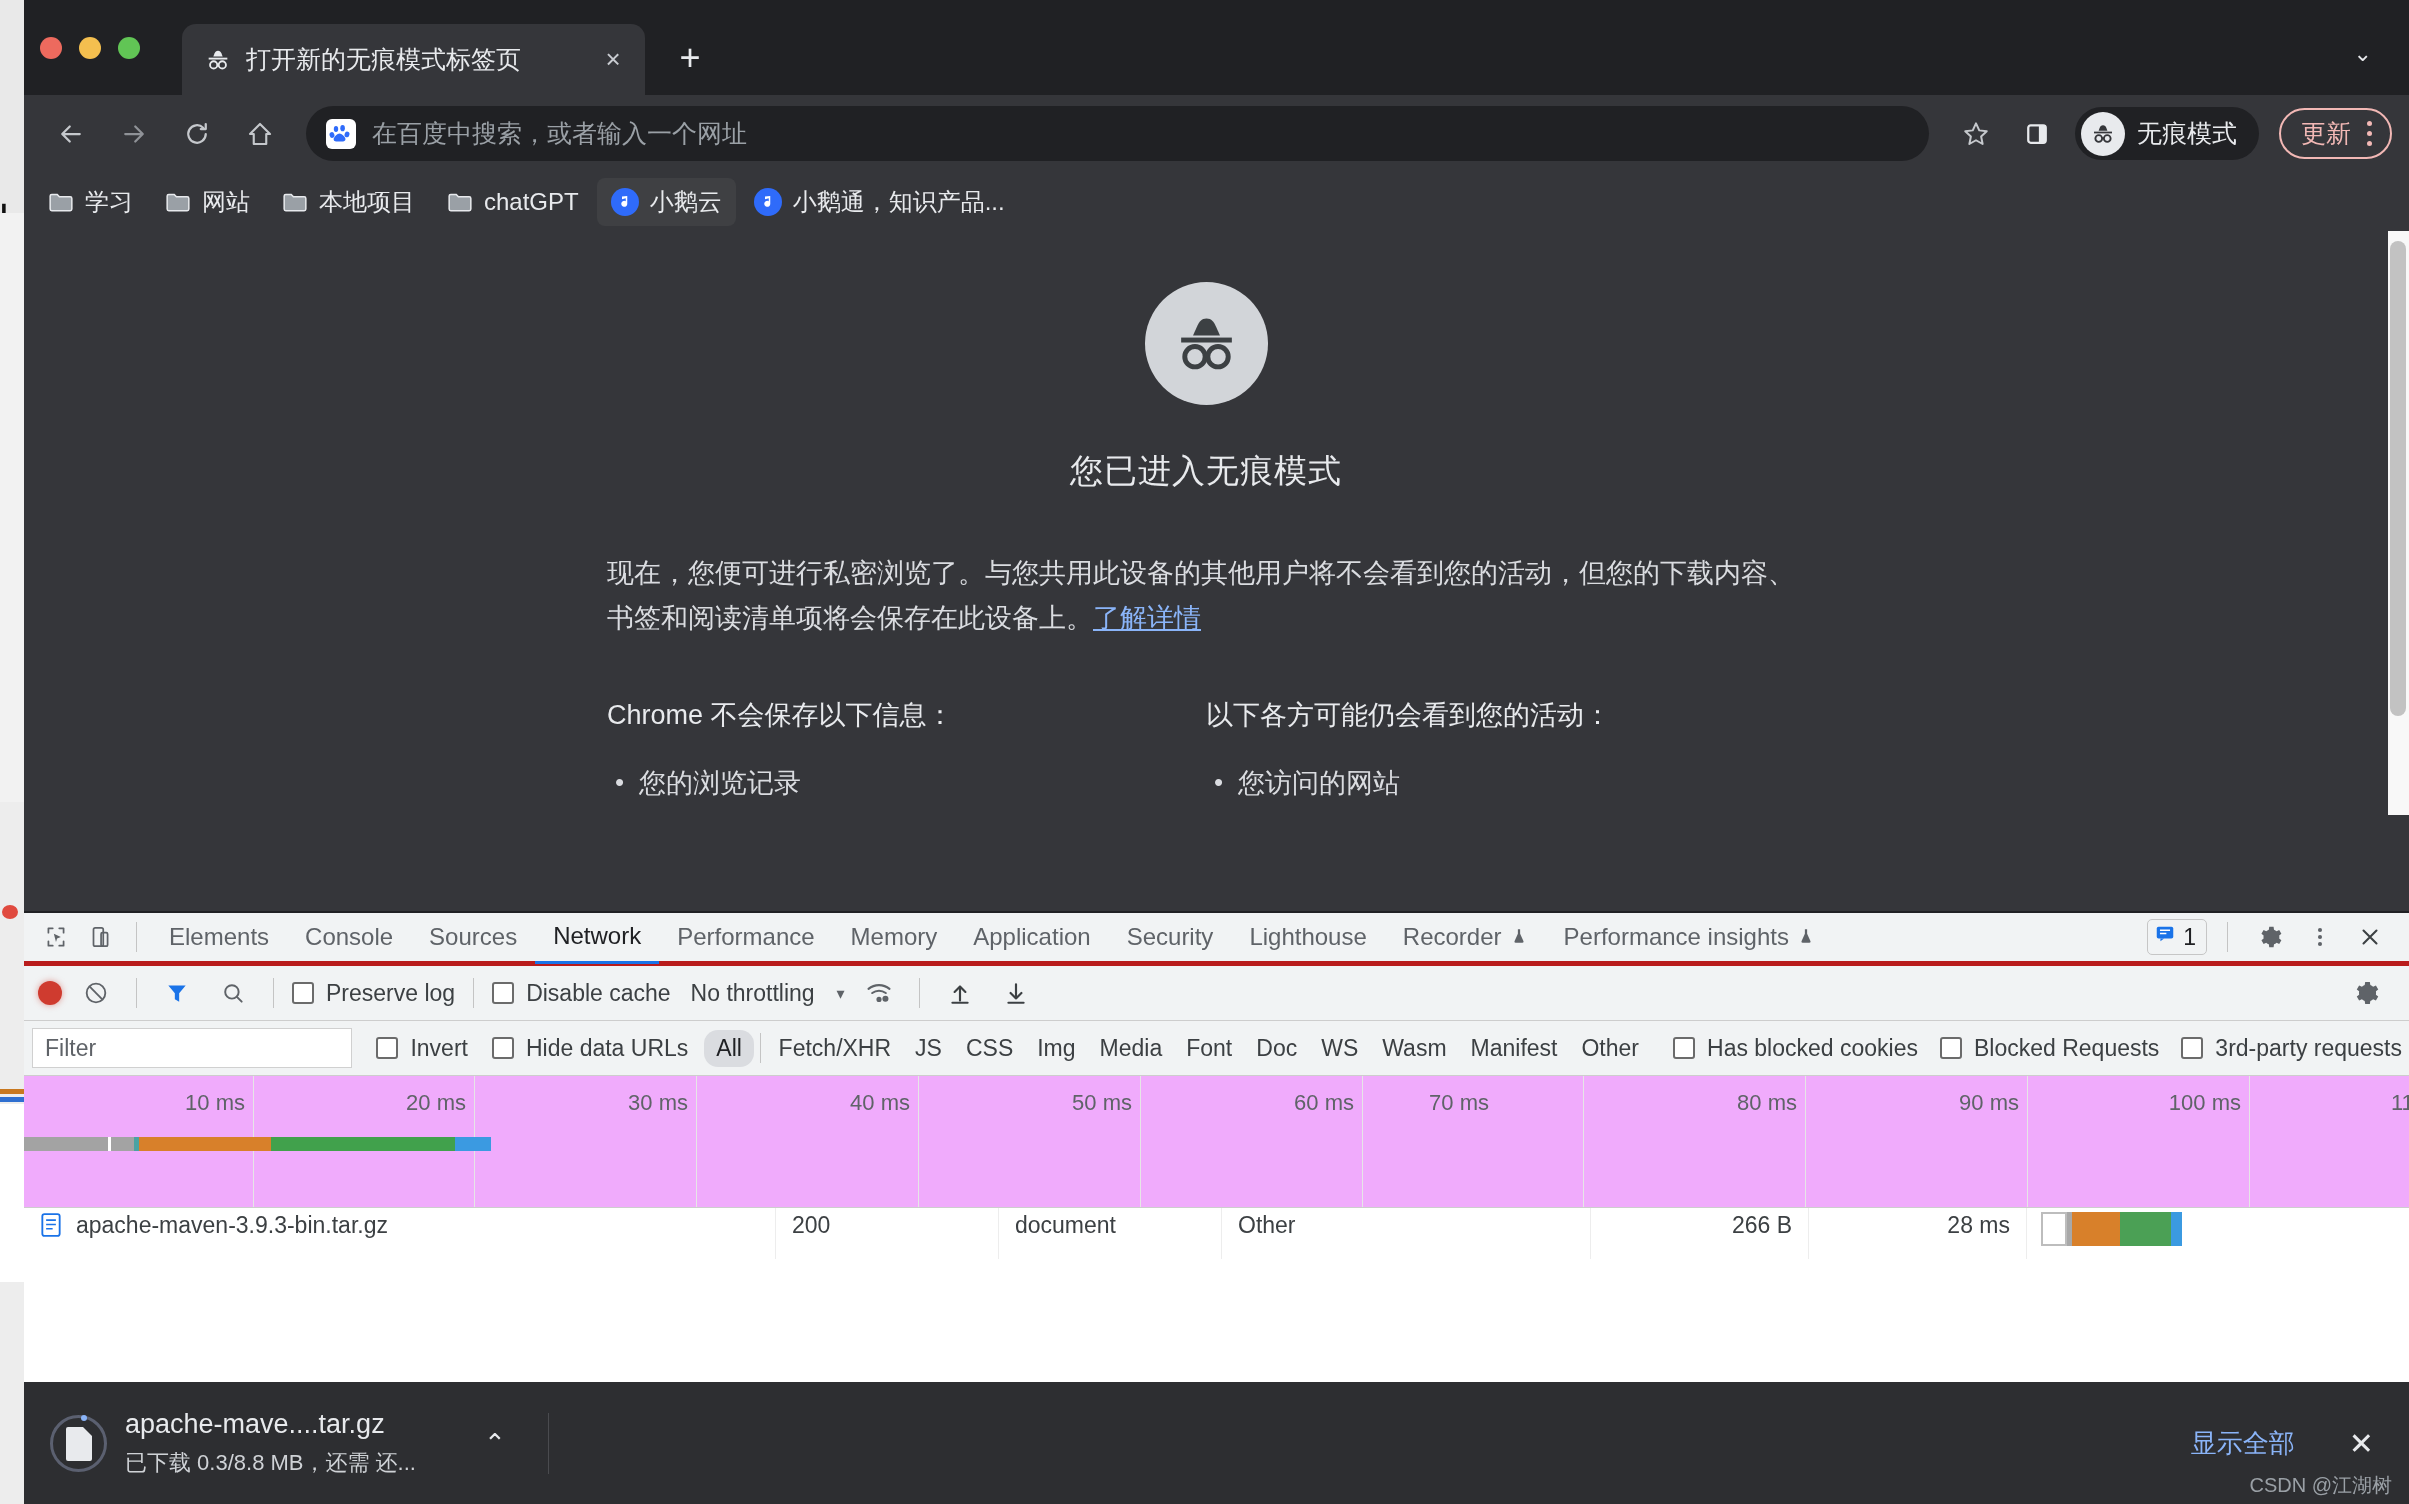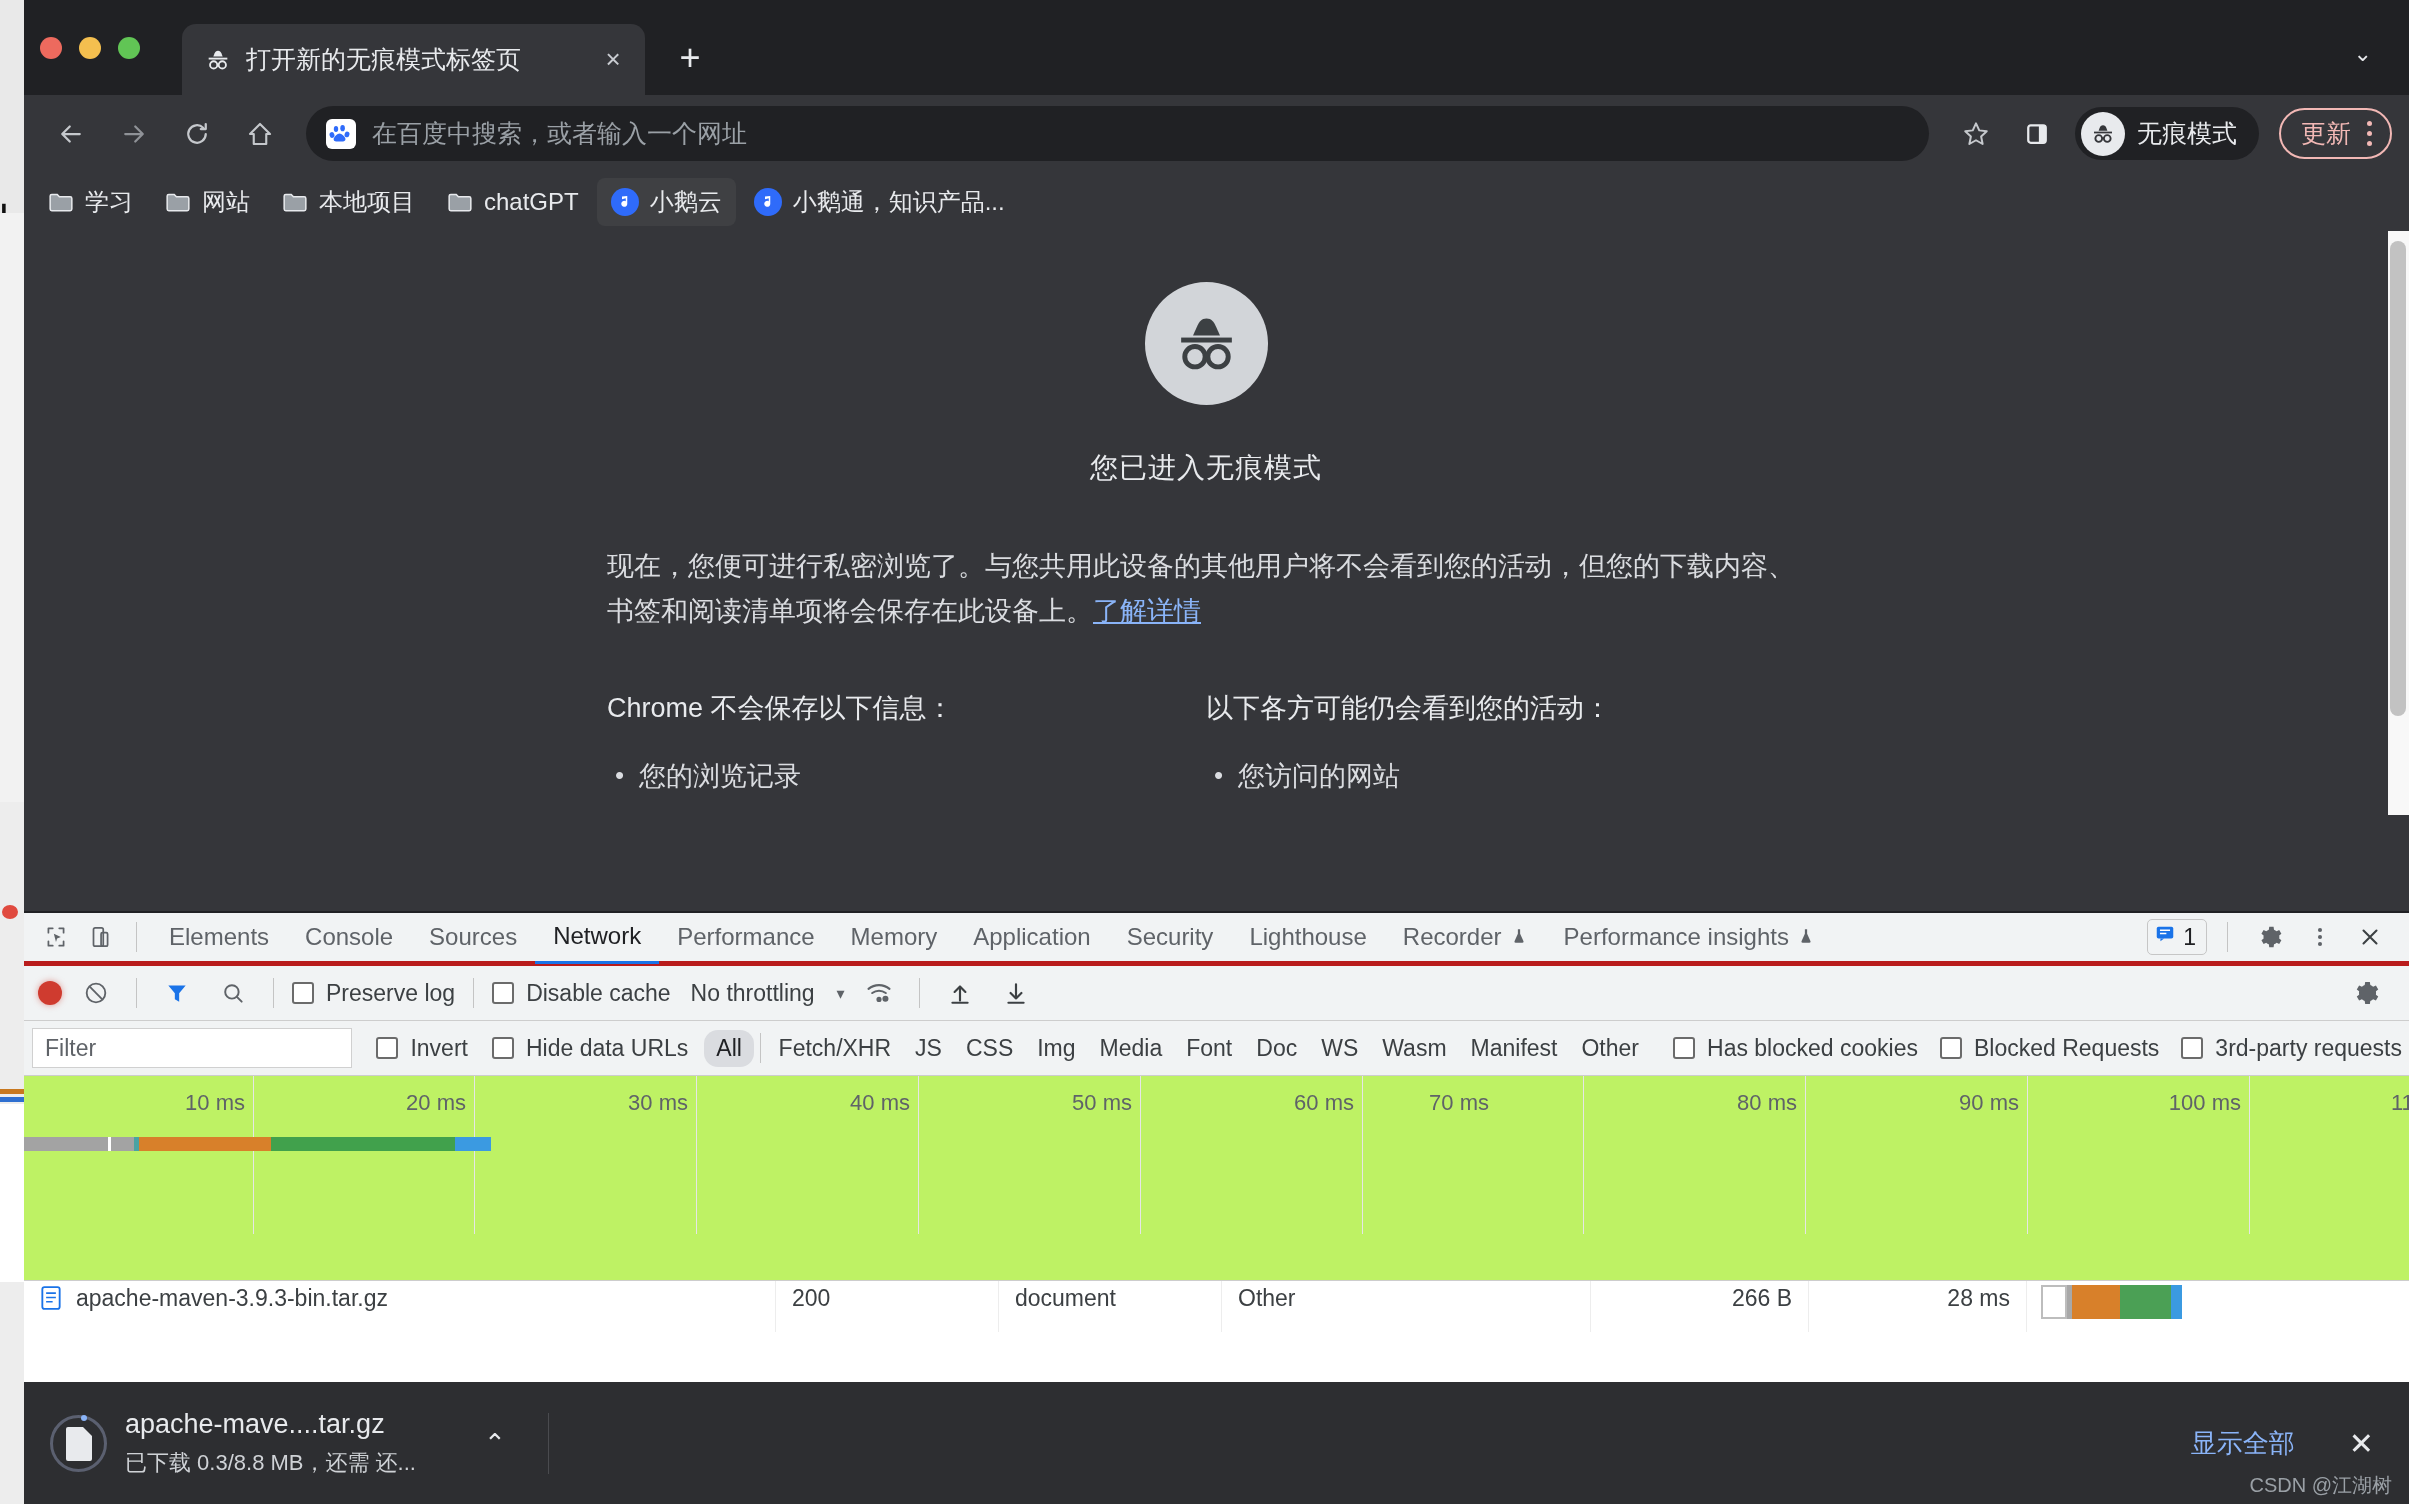--- a/index.html
+++ b/index.html
@@ -126,21 +126,21 @@
   #page-scrollbar-thumb {
     position:absolute; right:4px; top:10px; width:16px; height:475px;
     background:#c2c2c2; border-radius:8px;
   }
   #page-inner { width: 2364px; padding-top: 51px; }
   #incog-hero {
     width: 123px; height: 123px; border-radius: 50%; background:#d2d5d9;
     margin: 0 auto 0; display:flex; align-items:center; justify-content:center;
   }
   #page-title {
-    text-align:center; color:#e8eaed; font-size: 28px; font-weight: 400;
+    text-align:center; color:#e8eaed; font-size: 33px; font-weight: 400;
     margin-top: 44px; letter-spacing: 1px;
   }
   #intro {
     width: 1198px; margin: 57px auto 0; color:#dadce0; font-size: 27px; line-height: 1.65;
   }
   #intro a { color:#8ab4f8; }
   #cols {
     width: 1198px; margin: 57px auto 0; display:flex; gap: 0;
   }
   .col { width: 50%; }
@@ -198,21 +198,21 @@
     color:#5f6368; font-size:23px; padding: 12px 12px; display:flex; align-items:center;
     margin-right: 24px;
   }
   .ftype {
     font-size:23px; color:#3c4043; padding: 5px 12px; border-radius: 14px; white-space:nowrap;
   }
   .ftype.active { background:#dadce0; color:#202124; }
 
   
   #dt-overview {
-    position:relative; height: 205px; background:#bef264; border-bottom:1px solid #cdcdcd; overflow:hidden;
+    position:relative; height: 132px; background:#f0abfc; border-bottom:1px solid #cdcdcd; overflow:hidden;
   }
   .tick { position:absolute; top:0; height:158px; width:1px; background:#e6e6e6; }
   .tick-lbl { position:absolute; top:14px; font-size:22px; color:#5f6368; transform: translateX(-100%); padding-right:8px; }
   #ov-bar { position:absolute; left:0; top:61px; height:14px; display:flex; }
   .ov-seg { height:14px; }
 
   
   #dt-table { background:#fff; }
   #dt-thead {
     display:flex; height: 53px; align-items:center; background:#f1f3f4;

